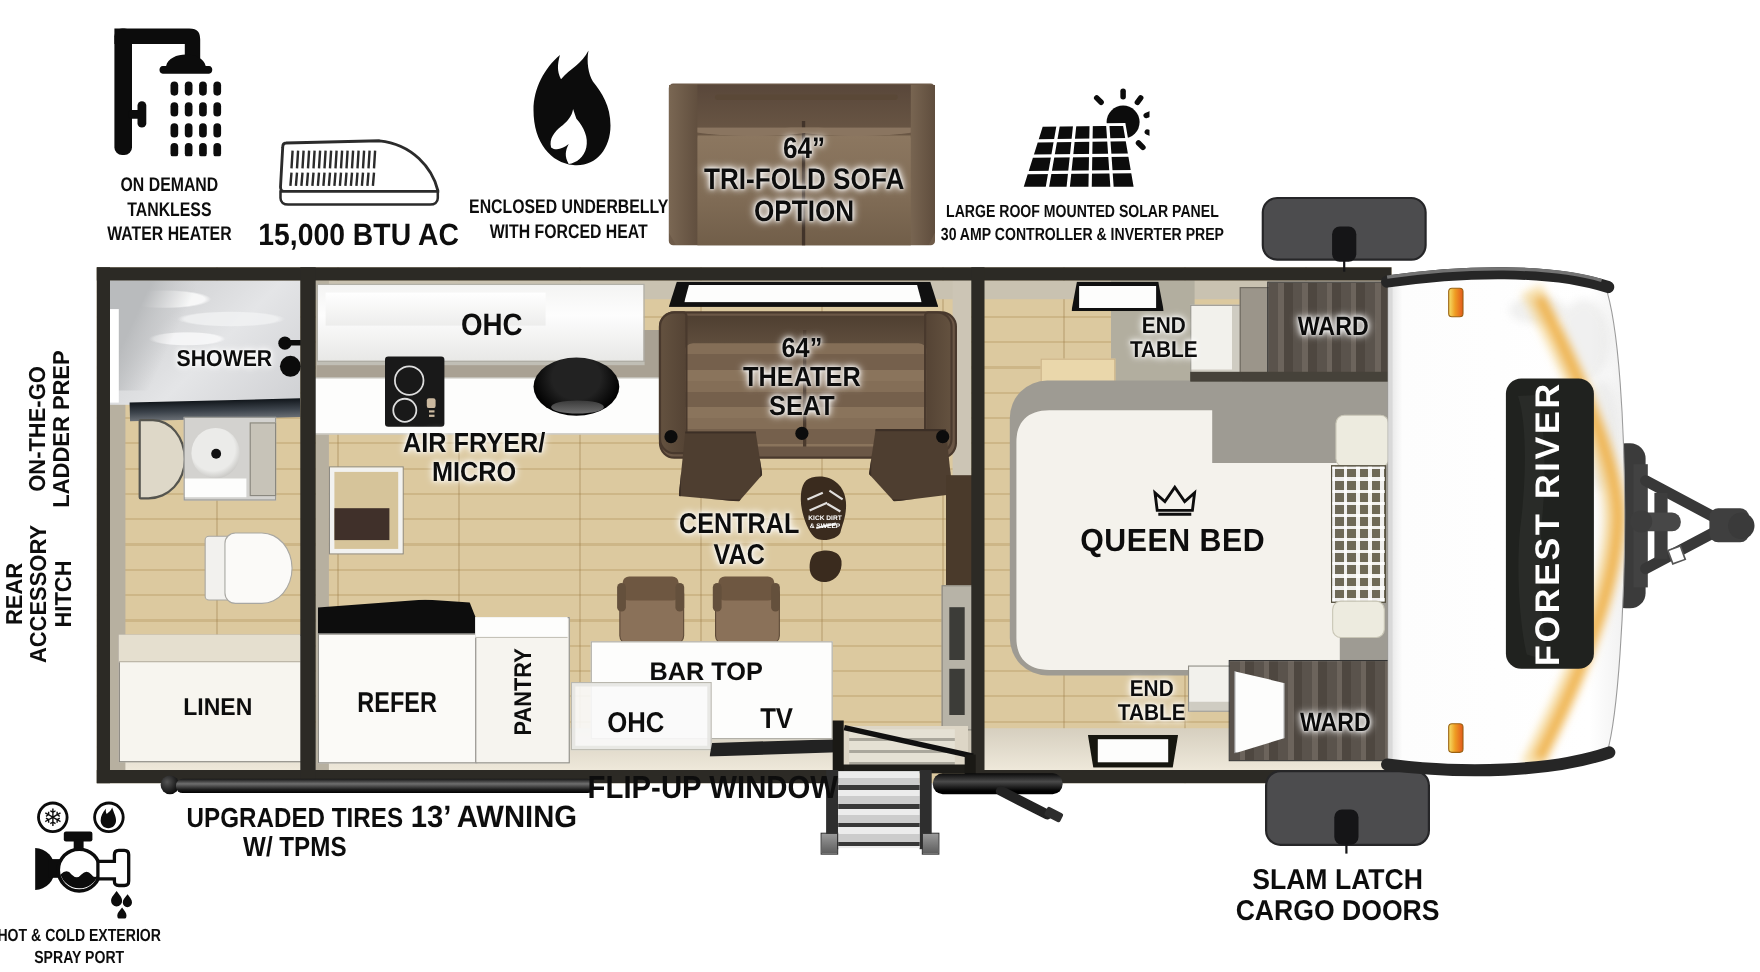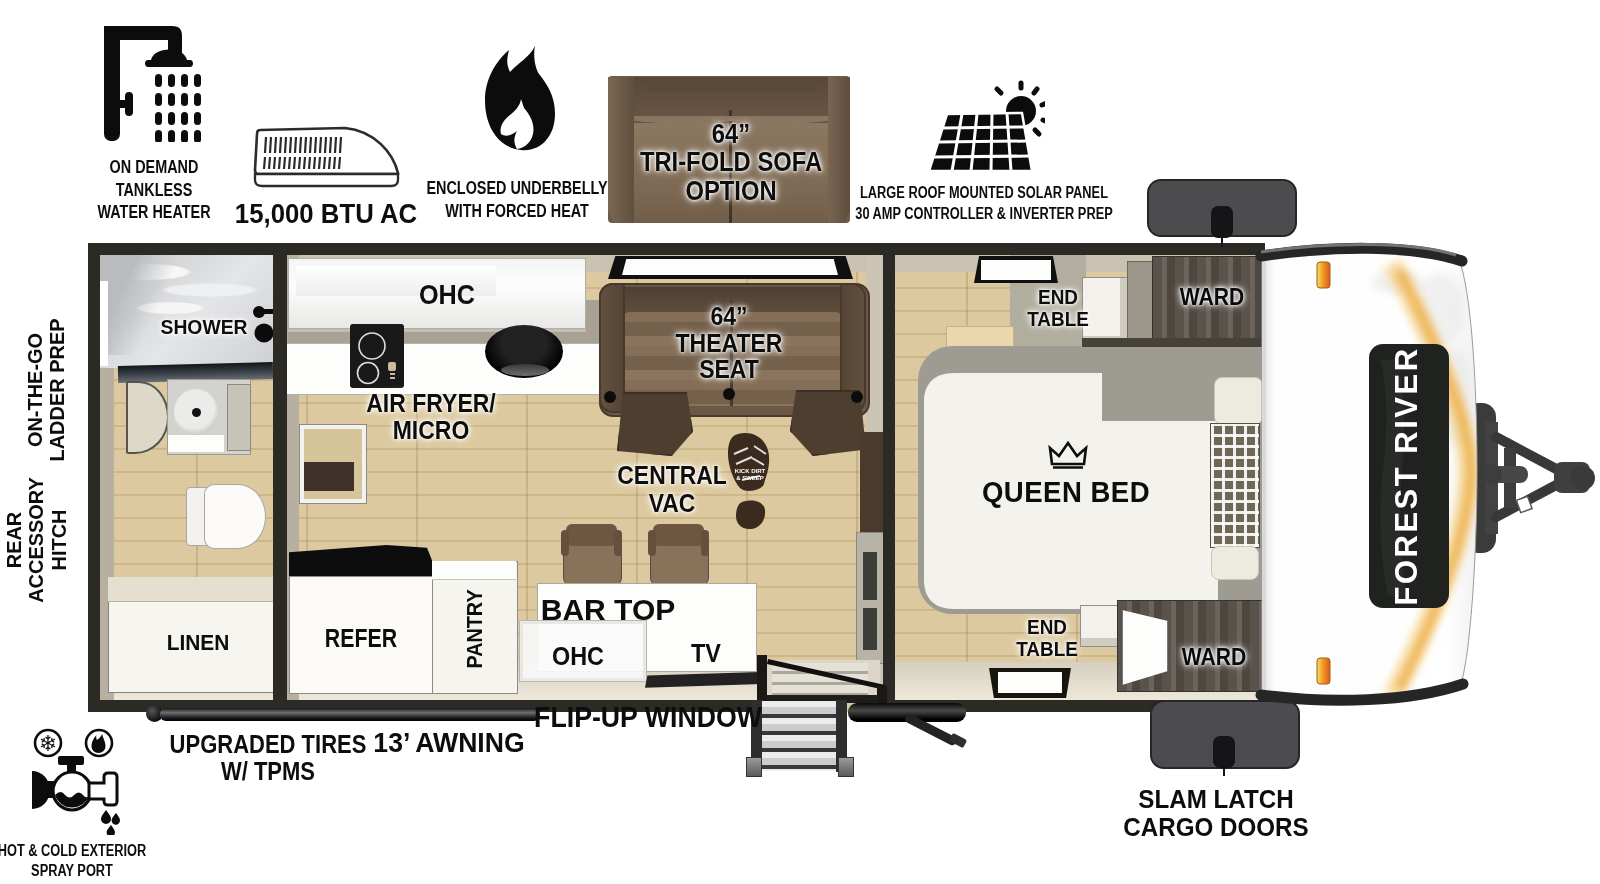--- a/index.html
+++ b/index.html
@@ -123,21 +123,21 @@
 
 <div class="ab" style="left:650px;top:532px;width:57px;height:52px;background:#8a7159;border-radius:8px;border:1px solid #5e4a38;"></div>
 
 <div class="ab" style="left:653px;top:524px;width:51px;height:22px;background:#6e5741;border-radius:6px;"></div>
 
 <div class="ab" style="left:648px;top:530px;width:8px;height:26px;background:#64503c;border-radius:4px;"></div>
 <div class="ab" style="left:701px;top:530px;width:8px;height:26px;background:#64503c;border-radius:4px;"></div>
 
 <div class="ab" style="left:537px;top:583px;width:218px;height:87px;background:#fdfdfc;border:1px solid #aaa89f;"></div>
 
-<div class="L" style="left:608px;top:610px;font-size:30px;transform:translate(-50%,-50%);">BAR TOP</div>
+<div class="L" style="left:642px;top:610px;font-size:23px;transform:translate(-50%,-50%);">BAR TOP</div>
 
 <div class="ab" style="left:519px;top:620px;width:126px;height:60px;background:rgba(250,250,249,.9);border:1px solid #b9b7ae;box-shadow:inset 0 0 0 3px rgba(228,228,224,.8);"></div>
 
 <div class="L" style="left:578px;top:657px;font-size:26px;transform:translate(-50%,-50%) scaleX(.9);">OHC</div>
 
 <div class="L" style="left:706px;top:654px;font-size:26px;transform:translate(-50%,-50%) scaleX(.9);">TV</div>
 
 <div class="ab" style="left:645px;top:672px;width:117px;height:17px;background:#222;clip-path:polygon(2% 20%,98% 0,100% 70%,0 92%);"></div>
 
 <div class="ab" style="left:599px;top:283px;width:267px;height:130px;background:#6b5746;border-radius:14px;border:2px solid #49392d;"></div>

